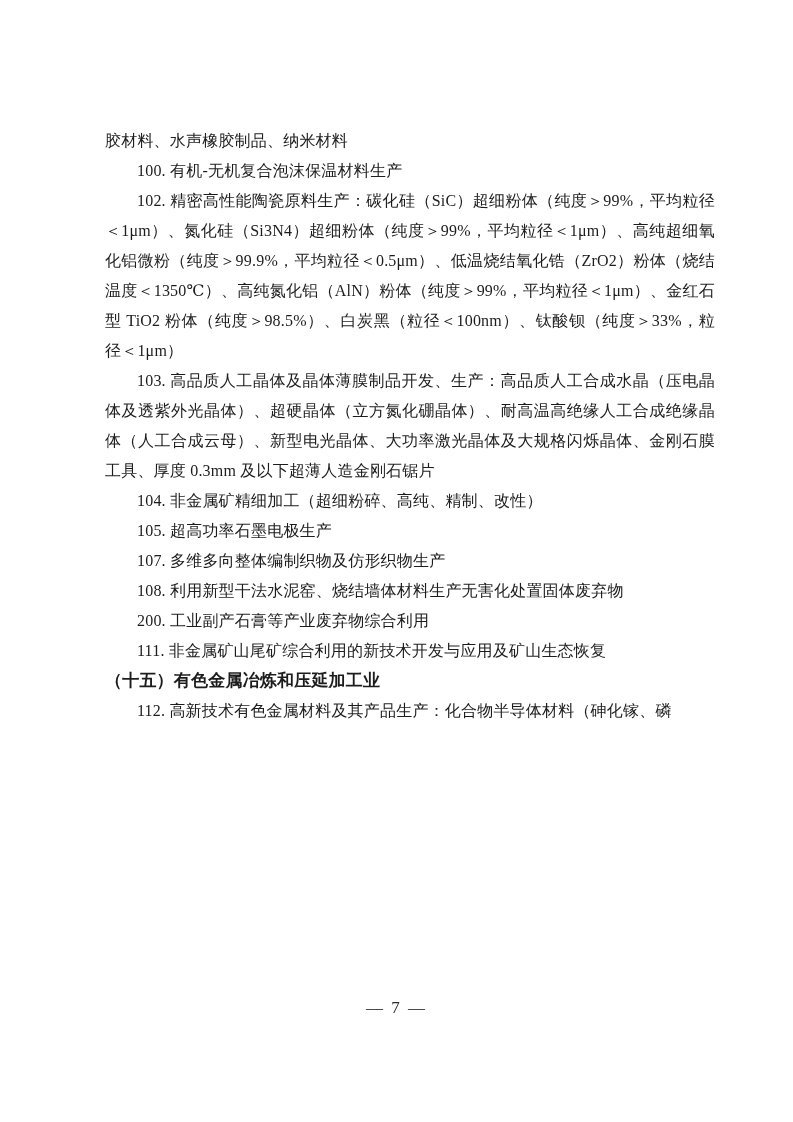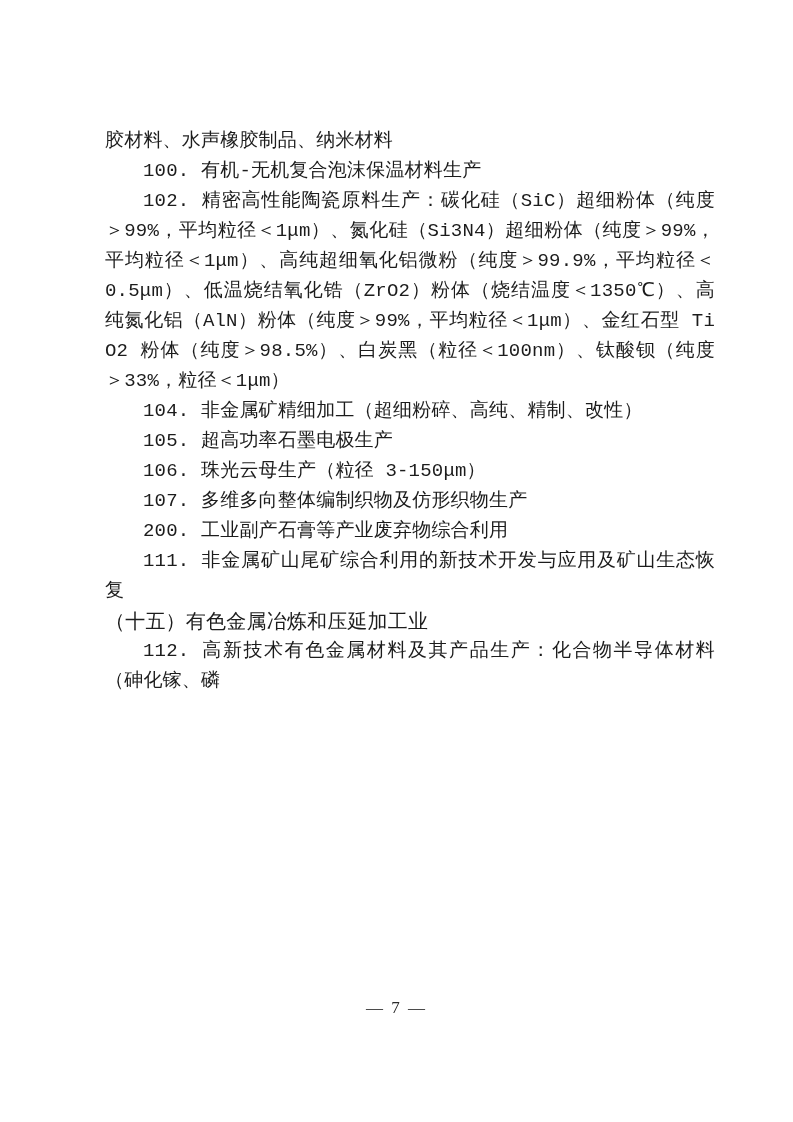--- a/index.html
+++ b/index.html
@@ -18,60 +18,60 @@
     overflow: hidden;
   }
   .content {
     position: absolute;
     left: 105px;
     top: 126px;
     width: 610px;
   }
   .para {
     margin: 0;
-    font-size: 19px;
+    font-size: 16px;
     line-height: 30px;
     text-align: justify;
     text-justify: inter-ideograph;
     text-indent: 2em;
     letter-spacing: 0.2px;
     word-break: break-all;
-    font-family: Liberation Mono, monospace;
   }
   .para.flush {
     text-indent: 0;
   }
   .para.heading {
-    font-weight: normal;
+    font-weight: bold;
     text-indent: 0;
     font-family: "Liberation Sans", "DejaVu Sans", sans-serif;
-    font-size: 20px;
+    font-size: 17px;
   }
   .footer {
     position: absolute;
     top: 998px;
     left: 0;
     width: 100%;
     text-align: center;
     font-size: 17px;
     color: #2a2a2a;
     letter-spacing: 2px;
   }
 </style>
 </head>
 <body>
 
 <div class="page">
   <div class="content">
     <p class="para flush">胶材料、水声橡胶制品、纳米材料</p>
     <p class="para">100. 有机-无机复合泡沫保温材料生产</p>
     <p class="para">102. 精密高性能陶瓷原料生产：碳化硅（SiC）超细粉体（纯度＞99%，平均粒径＜1μm）、氮化硅（Si3N4）超细粉体（纯度＞99%，平均粒径＜1μm）、高纯超细氧化铝微粉（纯度＞99.9%，平均粒径＜0.5μm）、低温烧结氧化锆（ZrO2）粉体（烧结温度＜1350℃）、高纯氮化铝（AlN）粉体（纯度＞99%，平均粒径＜1μm）、金红石型 TiO2 粉体（纯度＞98.5%）、白炭黑（粒径＜100nm）、钛酸钡（纯度＞33%，粒径＜1μm）</p>
+    <p class="para">103. 高品质人工晶体及晶体薄膜制品开发、生产：高品质人工合成水晶（压电晶体及透紫外光晶体）、超硬晶体（立方氮化硼晶体）、耐高温高绝缘人工合成绝缘晶体（人工合成云母）、新型电光晶体、大功率激光晶体及大规格闪烁晶体、金刚石膜工具、厚度 0.3mm 及以下超薄人造金刚石锯片</p>
     <p class="para">104. 非金属矿精细加工（超细粉碎、高纯、精制、改性）</p>
     <p class="para">105. 超高功率石墨电极生产</p>
-    <p class="para">106. 珠光云母生产（粒径 3-150μm）</p>
     <p class="para">107. 多维多向整体编制织物及仿形织物生产</p>
+    <p class="para">108. 利用新型干法水泥窑、烧结墙体材料生产无害化处置固体废弃物</p>
     <p class="para">200. 工业副产石膏等产业废弃物综合利用</p>
     <p class="para">111. 非金属矿山尾矿综合利用的新技术开发与应用及矿山生态恢复</p>
     <p class="para heading">（十五）有色金属冶炼和压延加工业</p>
     <p class="para">112. 高新技术有色金属材料及其产品生产：化合物半导体材料（砷化镓、磷</p>
   </div>
   <div class="footer">— 7 —</div>
 </div>
 
 </body></html>

